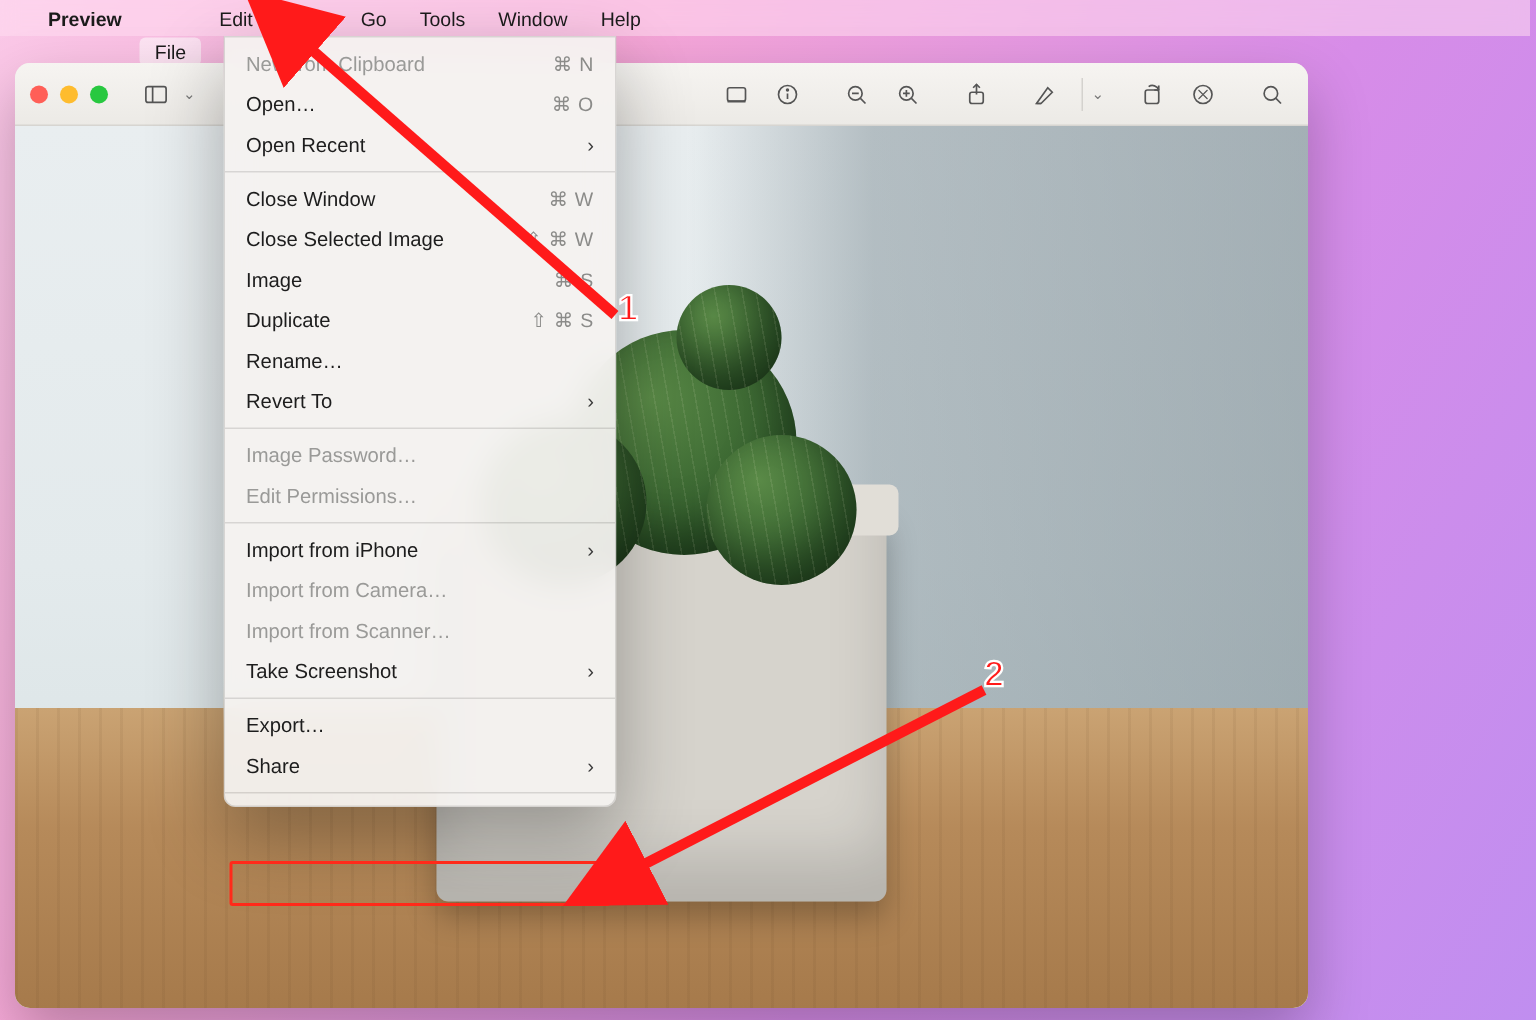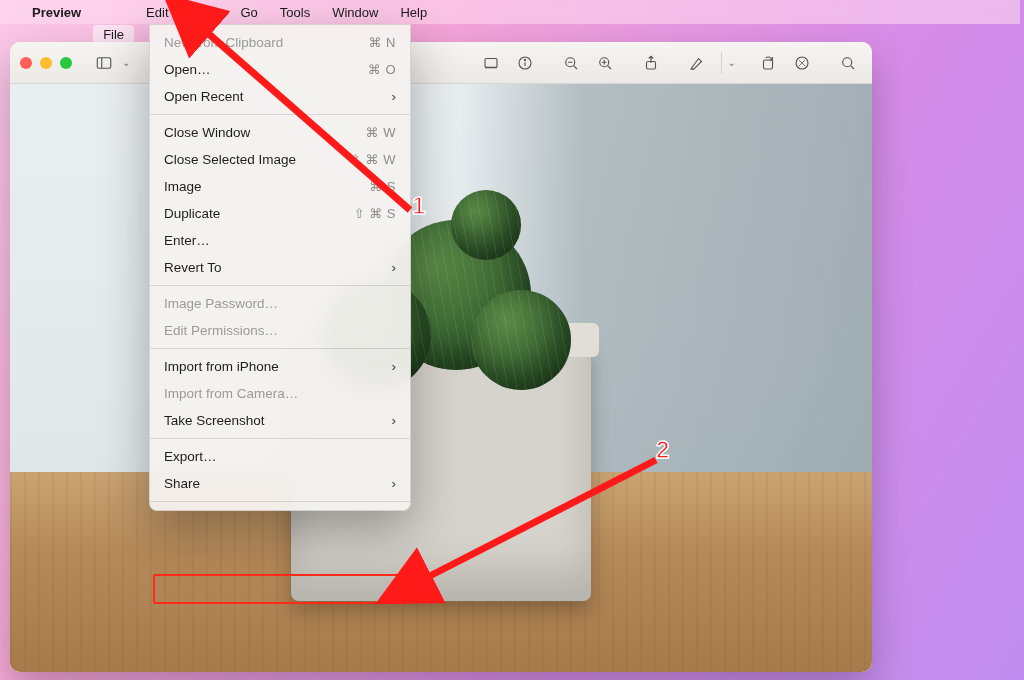--- a/index.html
+++ b/index.html
@@ -284,40 +284,43 @@
     </div>
     <div class="row">
       <span>Image</span>
       <span class="short">⌘ S</span>
     </div>
     <div class="row">
       <span>Duplicate</span>
       <span class="short">⇧ ⌘ S</span>
     </div>
     <div class="row">
-      <span>Enter…</span>
+      <span>Rename…</span>
     </div>
     <div class="row">
       <span>Revert To</span>
       <span class="submenu-arrow">›</span>
     </div>
     <hr>
     <div class="row disabled">
       <span>Image Password…</span>
     </div>
     <div class="row disabled">
       <span>Edit Permissions…</span>
     </div>
     <hr>
     <div class="row">
       <span>Import from iPhone</span>
       <span class="submenu-arrow">›</span>
     </div>
     <div class="row disabled">
       <span>Import from Camera…</span>
+    </div>
+    <div class="row disabled">
+      <span>Import from Scanner…</span>
     </div>
     <div class="row">
       <span>Take Screenshot</span>
       <span class="submenu-arrow">›</span>
     </div>
     <hr>
     <div class="row">
       <span>Export…</span>
     </div>
     <div class="row">

